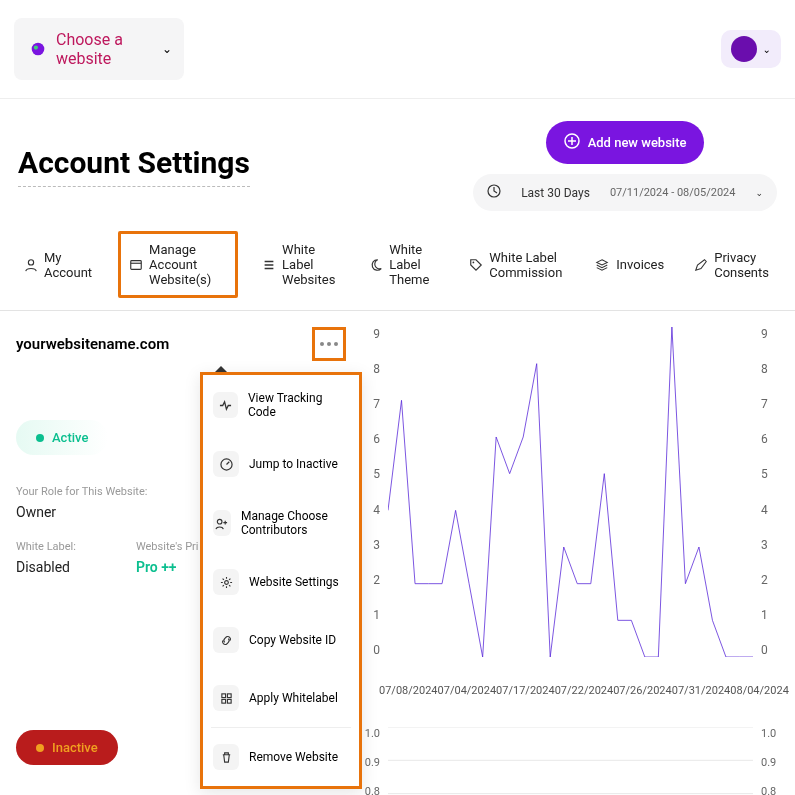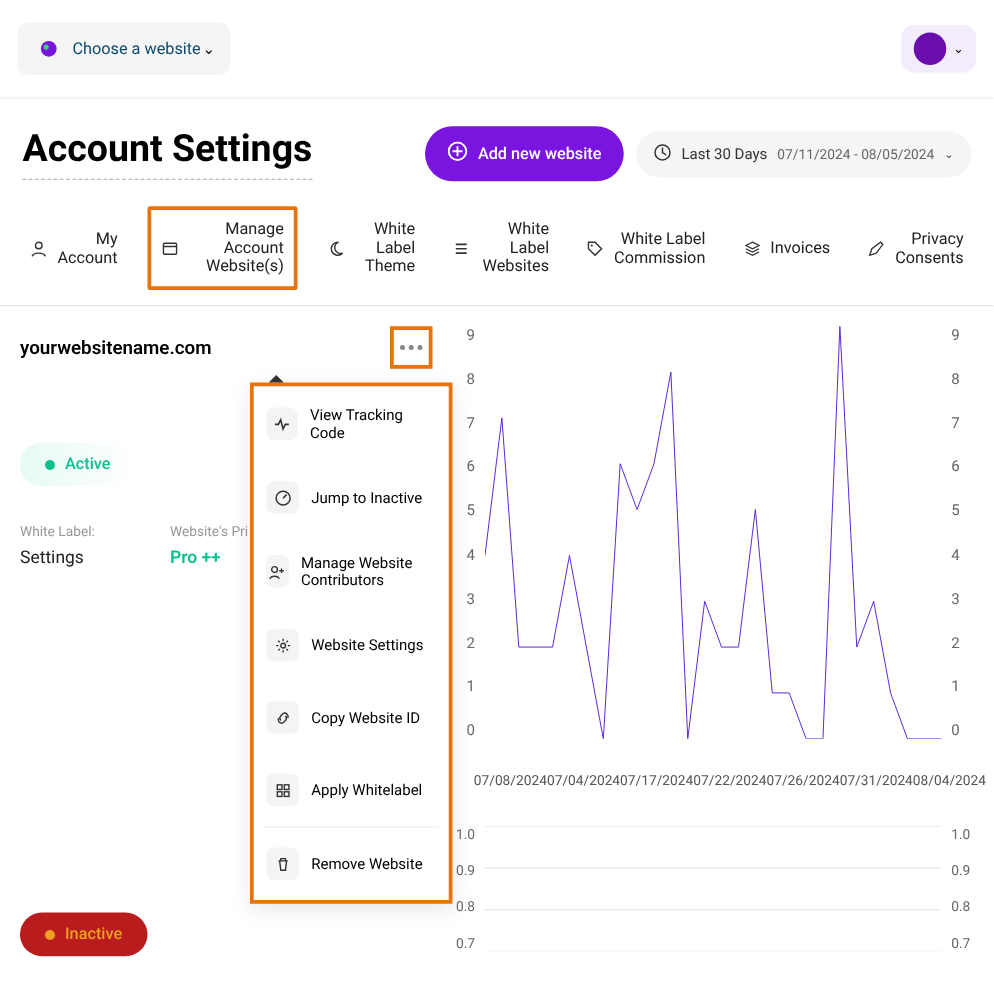--- a/index.html
+++ b/index.html
@@ -1,33 +1,33 @@
 <!DOCTYPE html>
 <html><head>
 <meta charset="utf-8">
 <style>
 * { margin: 0; padding: 0; box-sizing: border-box; font-family: -apple-system, BlinkMacSystemFont, "Segoe UI", Roboto, sans-serif; }
 body { background: #fff; width: 795px; height: 795px; overflow: hidden; position: relative; }
 
 .topbar { display: flex; align-items: center; justify-content: space-between; padding: 18px 14px; border-bottom: 1px solid #eee; }
 .site-selector { display: flex; align-items: center; gap: 10px; background: #f5f5f6; border-radius: 8px; padding: 12px 16px; width: 170px; position: relative; }
 .site-selector-logo { width: 18px; height: 18px; border-radius: 50%; display: flex; align-items: center; justify-content: center; }
-.site-selector-text { font-size: 13px; color: #0c4a6e; }
+.site-selector-text { font-size: 16px; color: #be185d; }
 .site-selector-chevron { position: absolute; right: 12px; font-size: 12px; }
 .avatar-chip { display: flex; align-items: center; gap: 6px; background: #f2ecfb; border-radius: 10px; padding: 6px 10px; }
 .avatar-circle { width: 26px; height: 26px; border-radius: 50%; background: #6a0dad; }
 
 .header-row { display: flex; align-items: center; justify-content: space-between; padding: 22px 18px 8px 18px; }
 .page-title { font-size: 30px; font-weight: 700; border-bottom: 1px dashed #bbb; padding-bottom: 6px; }
-.header-actions { display: flex; align-items: center; gap: 10px; }
+.header-actions { display: flex; align-items: center; gap: 10px; flex-direction: column; }
 .add-btn { background: #7a15e0; color: #fff; border: none; border-radius: 22px; padding: 12px 18px; font-size: 13px; font-weight: 500; display: flex; align-items: center; gap: 8px; cursor: pointer; }
-.date-pill { background: #f5f5f6; border-radius: 22px; padding: 10px 14px; display: flex; align-items: center; gap: 8px; font-size: 12px; color: #333; }
+.date-pill { background: #f5f5f6; border-radius: 22px; padding: 10px 14px; display: flex; align-items: center; gap: 20px; font-size: 12px; color: #333; }
 .date-range { font-size: 11px; color: #666; }
 
-.tabs { display: flex; align-items: center; gap: 18px; padding: 12px 18px; border-bottom: 1px solid #e3e3e3; font-size: 13px; text-align: right; }
+.tabs { display: flex; align-items: center; gap: 18px; padding: 12px 18px; border-bottom: 1px solid #e3e3e3; font-size: 13px; }
 .tab { display: flex; align-items: center; gap: 6px; color: #222; cursor: pointer; padding: 4px 6px; }
 .tab.highlight { border: 3px solid #e8730b; border-radius: 2px; padding: 8px 8px; }
 .tab-icon { width: 16px; height: 16px; display: inline-flex; align-items: center; justify-content: center; }
 
 .content { display: flex; padding: 16px; gap: 16px; }
 .card-left { width: 330px; background: #fff; position: relative; }
 .site-row { display: flex; align-items: center; margin-bottom: 10px; }
 .site-name { font-size: 15px; font-weight: 600; flex: 1; }
 .dots-btn { width: 34px; height: 34px; border: 3px solid #e8730b; display: flex; align-items: center; justify-content: center; cursor: pointer; margin-left: auto; }
 .dots { display: flex; gap: 3px; }
@@ -141,32 +141,32 @@
         <svg class="mini" viewBox="0 0 16 16">
           <rect x="2" y="3" width="12" height="10" rx="1" fill="none" stroke="#333" stroke-width="1.3"></rect>
           <path d="M2 6h12" stroke="#333" stroke-width="1.3"></path>
         </svg>
       </span>
     <span>Manage Account Website(s)</span>
   </div>
   <div class="tab">
     <span class="tab-icon">
         <svg class="mini" viewBox="0 0 16 16">
+          <path d="M3 4h10M3 8h10M3 12h10" stroke="#333" stroke-width="1.5"></path>
+        </svg>
+      </span>
+    <span>White Label Websites</span>
+  </div>
+  <div class="tab">
+    <span class="tab-icon">
+        <svg class="mini" viewBox="0 0 16 16">
           <path d="M10 2a6 6 0 1 0 4 10 5 5 0 0 1-4-10z" fill="none" stroke="#333" stroke-width="1.3"></path>
         </svg>
       </span>
     <span>White Label Theme</span>
-  </div>
-  <div class="tab">
-    <span class="tab-icon">
-        <svg class="mini" viewBox="0 0 16 16">
-          <path d="M3 4h10M3 8h10M3 12h10" stroke="#333" stroke-width="1.5"></path>
-        </svg>
-      </span>
-    <span>White Label Websites</span>
   </div>
   <div class="tab">
     <span class="tab-icon">
         <svg class="mini" viewBox="0 0 16 16">
           <path d="M2 2h6l6 6-6 6-6-6z" fill="none" stroke="#333" stroke-width="1.3"></path>
           <circle cx="5" cy="5" r="1" fill="#333"></circle>
         </svg>
       </span>
     <span>White Label Commission</span>
   </div>
@@ -209,25 +209,29 @@
         <span class="stat-val">67</span>
       </div>
       <span class="stat-change">-82%</span>
     </div>
 
     <div class="status-pill">
       <div class="status-dot active"></div>
       <span class="status-active">Active</span>
     </div>
 
+    <div class="meta-block">
+      <div class="meta-label">Your Role for This Website:</div>
+      <div class="meta-val">Owner</div>
+    </div>
 
     <div class="meta-row">
       <div class="meta-block">
         <div class="meta-label">White Label:</div>
-        <div class="meta-val">Settings</div>
+        <div class="meta-val">Disabled</div>
       </div>
       <div class="meta-block">
         <div class="meta-label">Website's Pri</div>
         <div class="meta-val green">Pro ++</div>
       </div>
     </div>
 
     
     <div class="dropdown-menu">
       <div class="menu-arrow"></div>
@@ -248,21 +252,21 @@
           </span>
         <span>Jump to Inactive</span>
       </div>
       <div class="menu-item">
         <span class="menu-icon">
             <svg width="13" height="13" viewBox="0 0 14 14">
               <circle cx="5" cy="5" r="2.5" fill="none" stroke="#333" stroke-width="1.2"></circle>
               <path d="M1 13c1-3 7-3 8 0M11 4v4M9 6h4" stroke="#333" stroke-width="1.2" fill="none"></path>
             </svg>
           </span>
-        <span>Manage Website Contributors</span>
+        <span>Manage Choose Contributors</span>
       </div>
       <div class="menu-item">
         <span class="menu-icon">
             <svg width="13" height="13" viewBox="0 0 14 14">
               <circle cx="7" cy="7" r="2" fill="none" stroke="#333" stroke-width="1.2"></circle>
               <path d="M7 1v2M7 11v2M1 7h2M11 7h2M2.8 2.8l1.4 1.4M9.8 9.8l1.4 1.4M2.8 11.2l1.4-1.4M9.8 4.2l1.4-1.4" stroke="#333" stroke-width="1.2"></path>
             </svg>
           </span>
         <span>Website Settings</span>
       </div>

